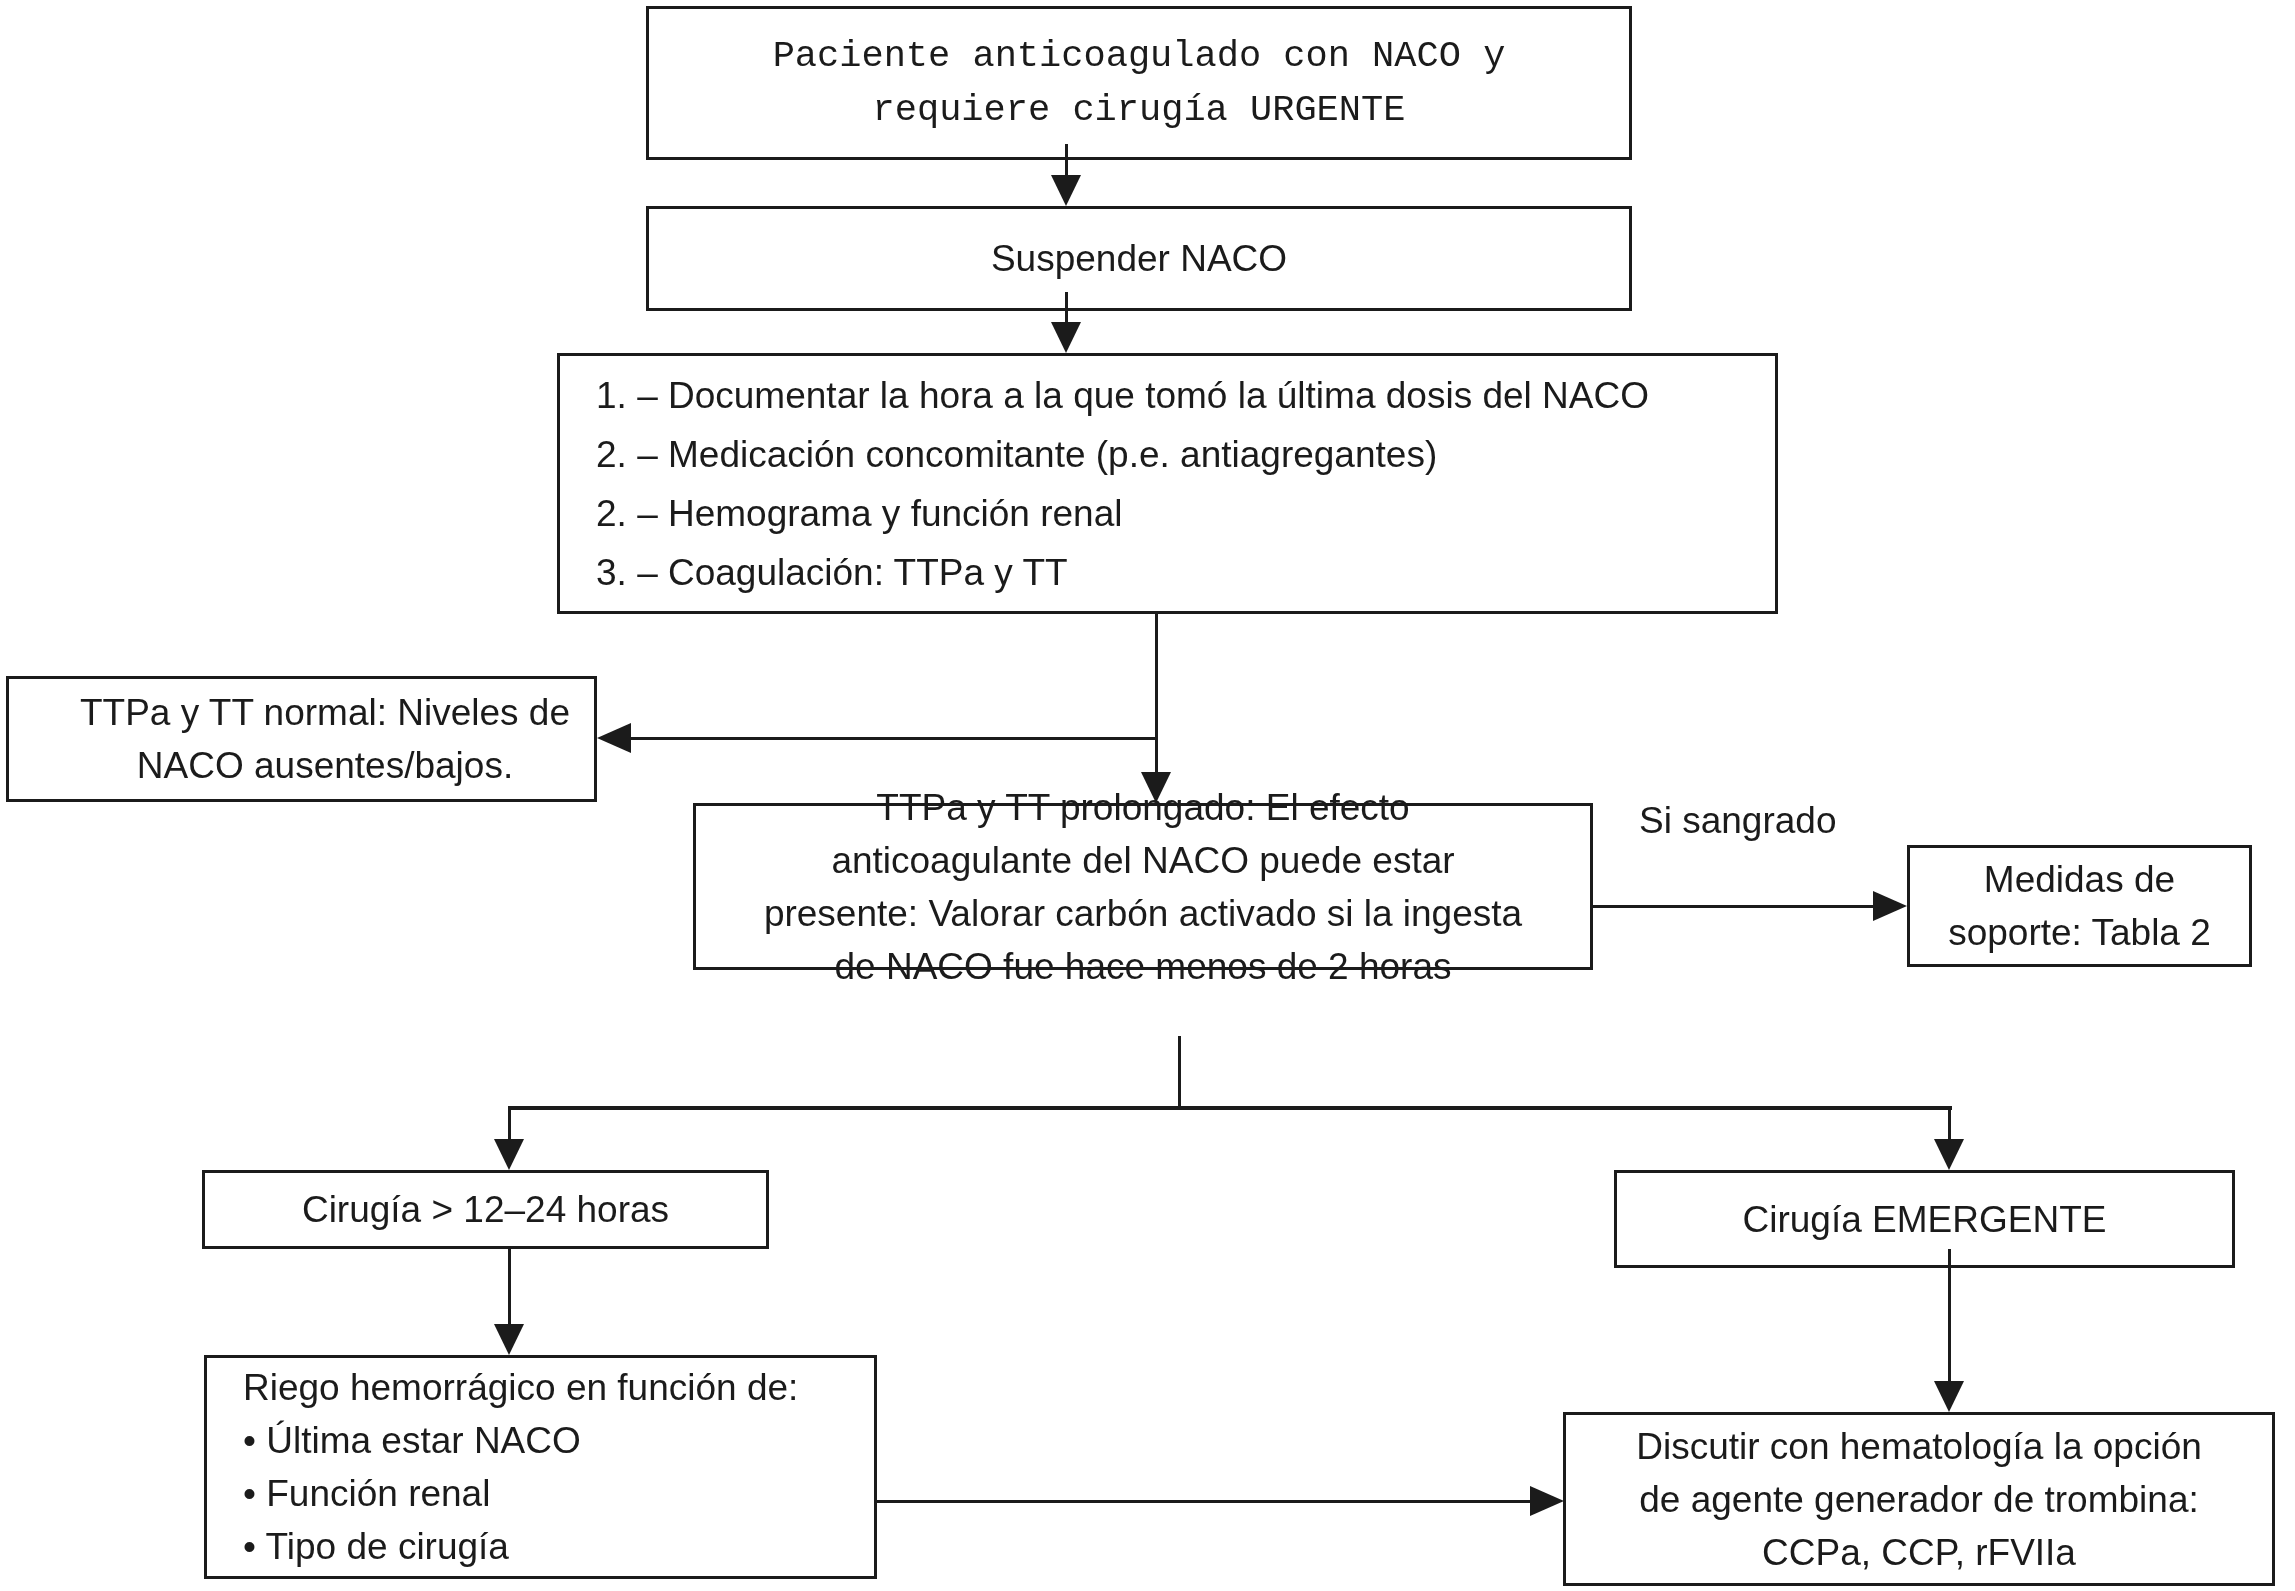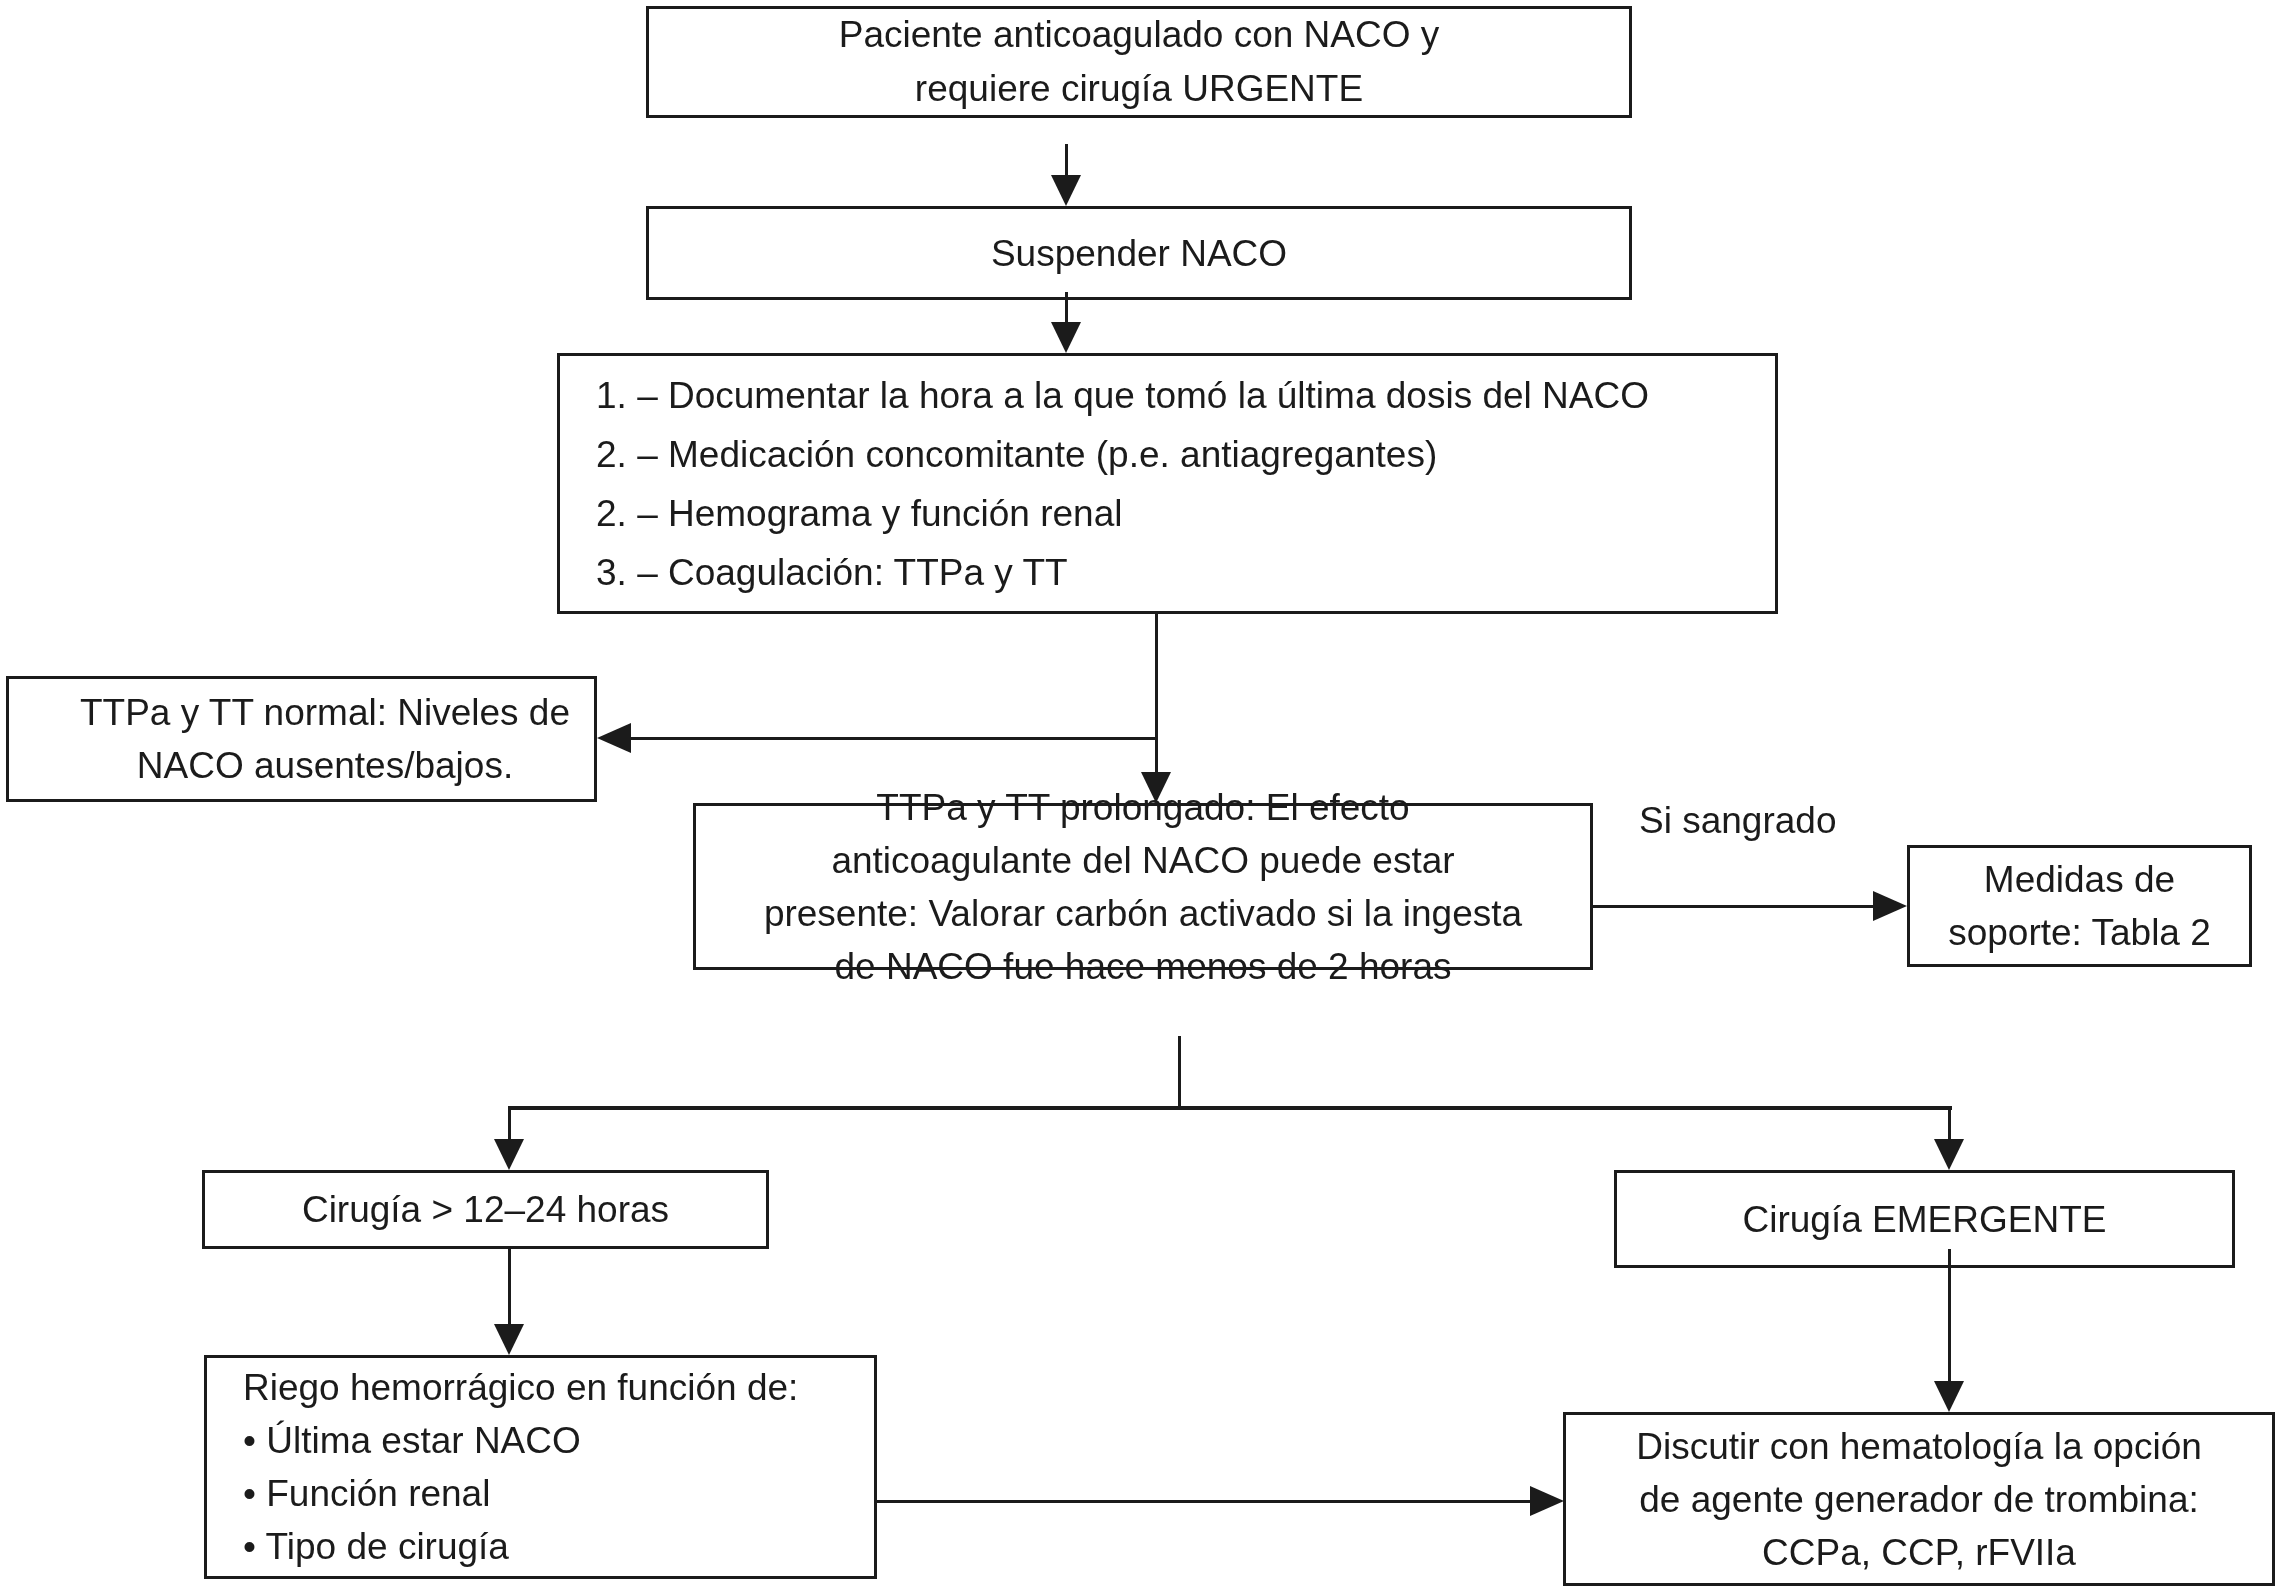--- a/index.html
+++ b/index.html
@@ -68,29 +68,29 @@
     border-top: 15px solid transparent;
     border-bottom: 15px solid transparent;
     border-left: 34px solid #1b1b1b;
   }
 </style>
 </head>
 <body>
 
 <div id="canvas">
 
-  <div class="node center wide" style="left:646px; top:6px; width:986px; height:112px;">
+  <div class="node center wide" style="left:646px; top:6px; width:986px; height:154px;font-family:Liberation Mono, monospace;">
     <div class="ln">Paciente anticoagulado con NACO y</div>
     <div class="ln">requiere cirugía URGENTE</div>
   </div>
 
   <div class="ln-v" style="left:1065px; top:144px; width:3px; height:35px;"></div>
   <div class="arr arr-down" style="left:1051px; top:175px;"></div>
 
-  <div class="node center" style="left:646px; top:206px; width:986px; height:94px;">
+  <div class="node center" style="left:646px; top:206px; width:986px; height:105px;">
     <div class="ln">Suspender NACO</div>
   </div>
 
   <div class="ln-v" style="left:1065px; top:292px; width:3px; height:33px;"></div>
   <div class="arr arr-down" style="left:1051px; top:322px;"></div>
 
   <div class="node left tall" style="left:557px; top:353px; width:1221px; height:261px;">
     <div class="ln">1. – Documentar la hora a la que tomó la última dosis del NACO</div>
     <div class="ln">2. – Medicación concomitante (p.e. antiagregantes)</div>
     <div class="ln">2. – Hemograma y función renal</div>

